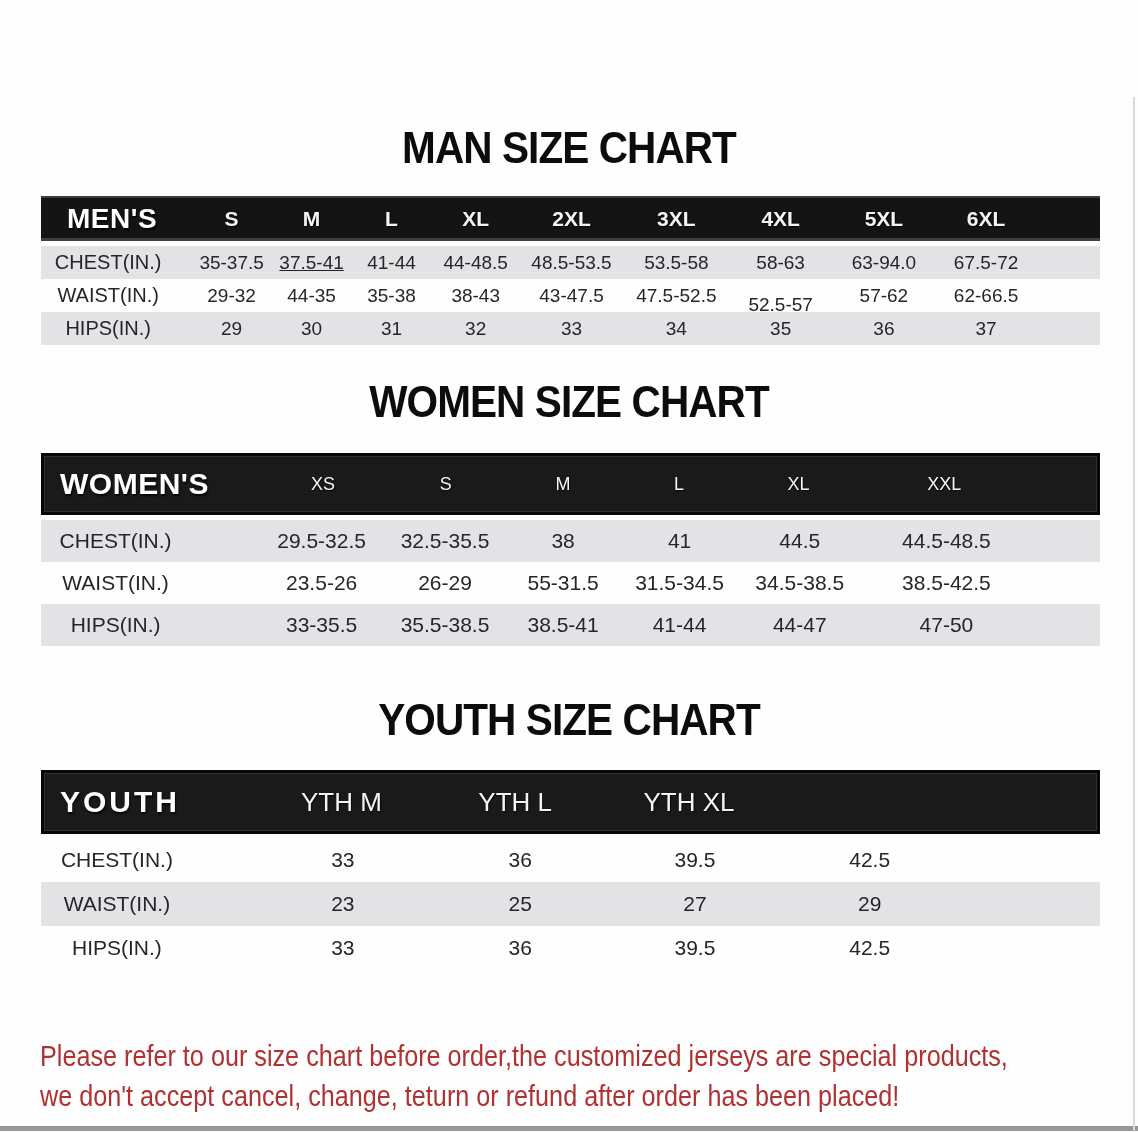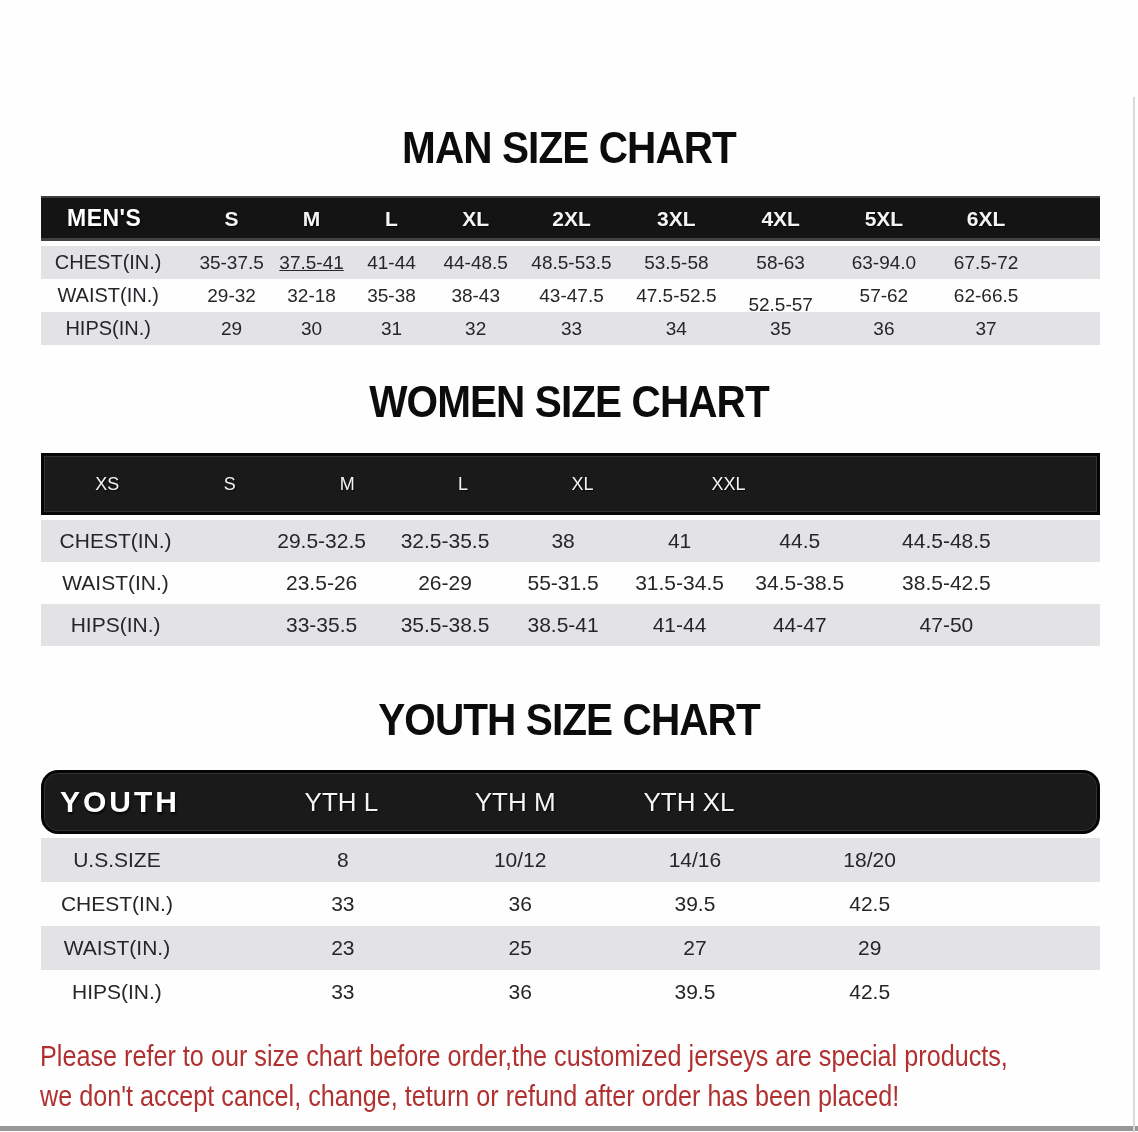--- a/index.html
+++ b/index.html
@@ -35,30 +35,30 @@
   .hrow{background:#141414;color:#ffffff;
         box-shadow:inset 0 2px 0 rgba(255,255,255,.18), inset 0 -3px 0 rgba(120,120,120,.45);}
   .tbl-women .hrow,.tbl-youth .hrow{background:#1a1a1a;border:3px solid #060606;box-sizing:border-box;
         box-shadow:inset 0 0 0 1px rgba(255,255,255,.10);}
 
   .hl{text-align:left;padding-left:16px;font-weight:bold;
       text-shadow:1px 2px 2px rgba(0,0,0,.8);box-sizing:border-box;}
   .hs{color:#f4f4f4;text-shadow:1px 1px 1px rgba(0,0,0,.7);}
 
   .tbl-men .hrow{height:45px;margin-bottom:5px;}
-  .tbl-men .hl{font-size:23px;letter-spacing:.5px;padding-left:26px;}
+  .tbl-men .hl{font-size:28px;letter-spacing:.5px;padding-left:26px;}
   .tbl-men .hs{font-size:21px;font-weight:bold;}
   .tbl-men .brow{height:33px;font-size:19px;}
 
   .tbl-women .hrow{height:62px;margin-bottom:5px;}
   .tbl-women .hl{font-size:30px;letter-spacing:.5px;}
   .tbl-women .hs{font-size:18px;}
   .tbl-women .brow{height:42px;font-size:21px;}
 
-  .tbl-youth .hrow{height:64px;margin-bottom:4px;border-radius:17px;}
+  .tbl-youth .hrow{height:64px;margin-bottom:4px;}
   .tbl-youth .hl{font-size:30px;letter-spacing:3px;}
   .tbl-youth .hs{font-size:26px;}
   .tbl-youth .brow{height:44px;font-size:21px;}
 
   .brow.shade{background:#e3e3e5;}
   .bl{box-sizing:border-box;}
   .tbl-men .bl{padding-right:16px;font-size:20px;}
   .tbl-women .bl{padding-right:68px;font-size:21px;}
   .tbl-youth .bl{padding-right:60px;font-size:21px;}
 
@@ -100,21 +100,21 @@
         <div class="cell bv" style="width: 9.8%;">48.5-53.5</div>
         <div class="cell bv" style="width: 10%;">53.5-58</div>
         <div class="cell bv" style="width: 9.7%;">58-63</div>
         <div class="cell bv" style="width: 9.8%;">63-94.0</div>
         <div class="cell bv" style="width: 9.5%;">67.5-72</div>
         <div class="cell bv" style="width: 6%;"></div>
       </div>
       <div class="trow brow">
         <div class="cell bl" style="width: 14.2%;">WAIST(IN.)</div>
         <div class="cell bv" style="width: 7.6%;">29-32</div>
-        <div class="cell bv" style="width: 7.5%;">32-18</div>
+        <div class="cell bv" style="width: 7.5%;">44-35</div>
         <div class="cell bv" style="width: 7.6%;">35-38</div>
         <div class="cell bv" style="width: 8.3%;">38-43</div>
         <div class="cell bv" style="width: 9.8%;">43-47.5</div>
         <div class="cell bv" style="width: 10%;">47.5-52.5</div>
         <div class="cell bv" style="width: 9.7%; margin-top: 19px;">52.5-57</div>
         <div class="cell bv" style="width: 9.8%;">57-62</div>
         <div class="cell bv" style="width: 9.5%;">62-66.5</div>
         <div class="cell bv" style="width: 6%;"></div>
       </div>
       <div class="trow brow shade">
@@ -128,20 +128,21 @@
         <div class="cell bv" style="width: 9.7%;">35</div>
         <div class="cell bv" style="width: 9.8%;">36</div>
         <div class="cell bv" style="width: 9.5%;">37</div>
         <div class="cell bv" style="width: 6%;"></div>
       </div>
     </div>
 
   <div class="sec-title" id="title-women">WOMEN SIZE CHART</div>
   <div class="tbl tbl-women" id="table-women">
       <div class="trow hrow">
+        <div class="cell hl" style="width: 20.5%;">WOMEN'S</div>
         <div class="cell hs" style="width: 12%;">XS</div>
         <div class="cell hs" style="width: 11.3%;">S</div>
         <div class="cell hs" style="width: 11%;">M</div>
         <div class="cell hs" style="width: 11%;">L</div>
         <div class="cell hs" style="width: 11.7%;">XL</div>
         <div class="cell hs" style="width: 16%;">XXL</div>
         <div class="cell hs" style="width: 6.5%;"></div>
       </div>
       <div class="trow brow shade">
         <div class="cell bl" style="width: 20.5%;">CHEST(IN.)</div>
@@ -172,32 +173,24 @@
         <div class="cell bv" style="width: 11.7%;">44-47</div>
         <div class="cell bv" style="width: 16%;">47-50</div>
         <div class="cell bv" style="width: 6.5%;"></div>
       </div>
     </div>
 
   <div class="sec-title" id="title-youth">YOUTH SIZE CHART</div>
   <div class="tbl tbl-youth" id="table-youth">
       <div class="trow hrow">
         <div class="cell hl" style="width: 20%;">YOUTH</div>
+        <div class="cell hs" style="width: 16.5%;">YTH M</div>
         <div class="cell hs" style="width: 16.5%;">YTH L</div>
-        <div class="cell hs" style="width: 16.5%;">YTH M</div>
         <div class="cell hs" style="width: 16.5%;">YTH XL</div>
         <div class="cell hs" style="width: 13.5%;"></div>
-      </div>
-      <div class="trow brow shade">
-        <div class="cell bl" style="width: 20%;">U.S.SIZE</div>
-        <div class="cell bv" style="width: 17%;">8</div>
-        <div class="cell bv" style="width: 16.5%;">10/12</div>
-        <div class="cell bv" style="width: 16.5%;">14/16</div>
-        <div class="cell bv" style="width: 16.5%;">18/20</div>
-        <div class="cell bv" style="width: 13.5%;"></div>
       </div>
       <div class="trow brow">
         <div class="cell bl" style="width: 20%;">CHEST(IN.)</div>
         <div class="cell bv" style="width: 17%;">33</div>
         <div class="cell bv" style="width: 16.5%;">36</div>
         <div class="cell bv" style="width: 16.5%;">39.5</div>
         <div class="cell bv" style="width: 16.5%;">42.5</div>
         <div class="cell bv" style="width: 13.5%;"></div>
       </div>
       <div class="trow brow shade">

